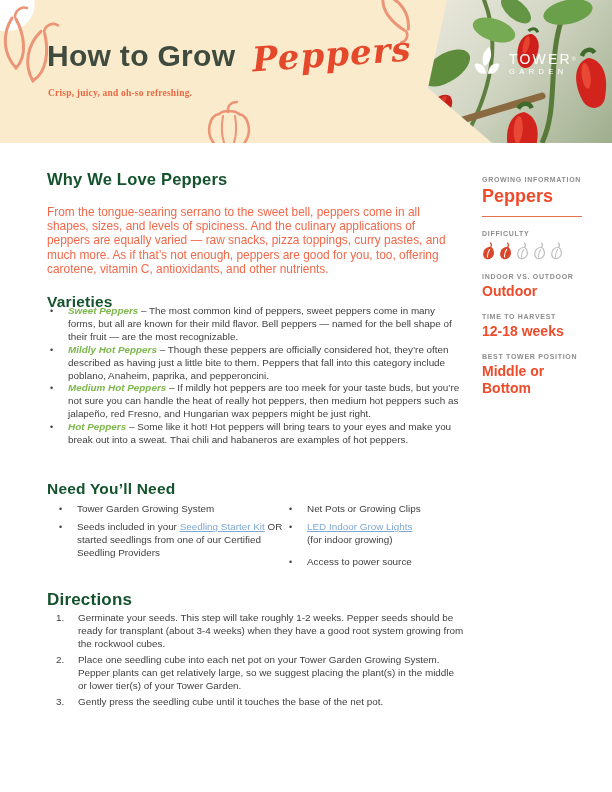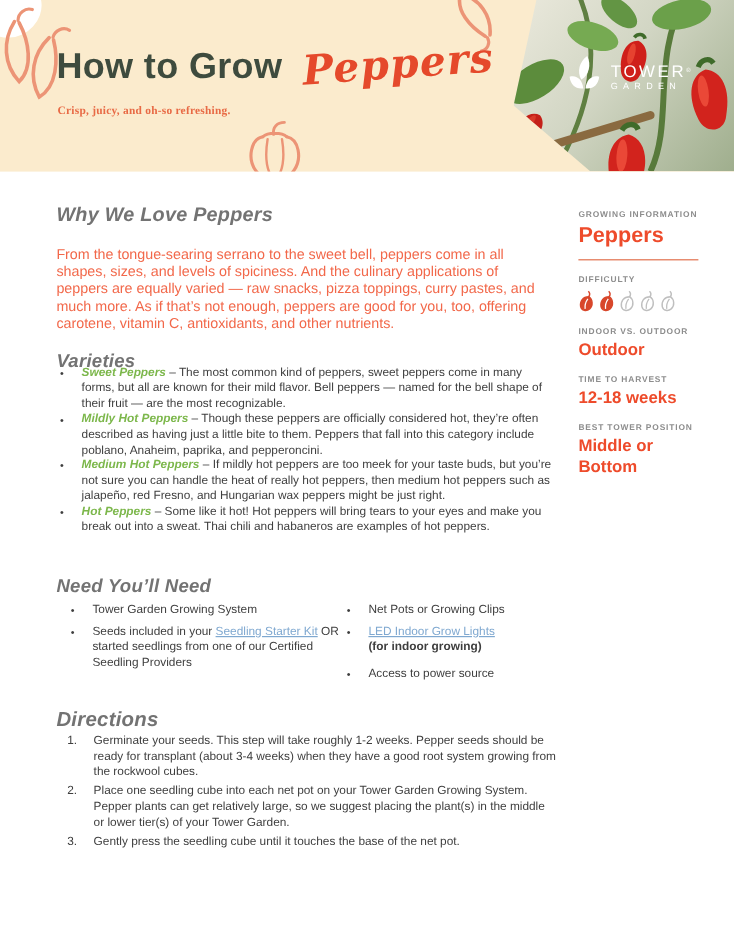--- a/index.html
+++ b/index.html
@@ -17,31 +17,31 @@
   .subtitle{position:absolute;left:48px;top:88px;font-size:9.5px;font-weight:bold;color:#E86A45;letter-spacing:.2px;font-family:Liberation Serif, serif;}
   
   .photo{position:absolute;top:0;right:0;width:192px;height:143px;
     clip-path:polygon(27px 0,192px 0,192px 143px,72px 143px,8px 88px);
     background:linear-gradient(130deg,#eceade 0%,#d2d6c4 45%,#9fae8d 100%);}
   .logo{position:absolute;left:52px;top:44px;display:flex;align-items:center;gap:7px;color:#fff;}
   .logo-t1{font-size:14px;letter-spacing:2.2px;line-height:15px;}
   .logo-reg{font-size:5px;vertical-align:top;}
   .logo-t2{font-size:7.5px;letter-spacing:4.4px;line-height:9px;}
   
-  .h2{position:absolute;left:47px;margin:0;font-size:16.5px;font-weight:bold;color:#737373;letter-spacing:.2px;font-style:italic;}
+  .h2{position:absolute;left:47px;margin:0;font-size:16.5px;font-weight:bold;color:#14532d;letter-spacing:.2px;}
   
   .why-p{position:absolute;left:47px;top:193px;width:413px;font-size:11.9px;line-height:14.2px;color:#F2684A;}
   
   .blist{position:absolute;list-style:none;margin:0;padding:0;}
   .blist li{position:relative;padding-left:21px;font-size:9.9px;line-height:12.9px;color:#3E3E3E;}
   .blist li::before{content:"•";position:absolute;left:3px;top:0;font-size:9px;color:#3E3E3E;}
   .lead{font-style:italic;font-weight:bold;color:#7CB74B;}
   .link{color:#7FA8D0;text-decoration:underline;cursor:pointer;}
   .needs li{margin-bottom:5px;}
-  .needs .sub{display:block;font-weight:bold;}
+  .needs .sub{display:block;}
   .dlist{position:absolute;left:56px;top:612px;width:408px;margin:0;padding:0;list-style:none;}
   .dlist li{display:flex;font-size:9.9px;line-height:12.9px;color:#3E3E3E;margin-bottom:3.5px;}
   .dlist .num{width:22px;flex:0 0 22px;}
   
   .sidebar{position:absolute;left:482px;top:176px;width:104px;}
   .sb-label{font-size:7px;font-weight:bold;color:#8D8D8D;letter-spacing:.7px;}
   .sb-name{font-size:18px;font-weight:bold;color:#EE4B2B;margin-top:3px;}
   .sb-rule{border:none;border-top:1.5px solid #E2714E;margin:9px 0 13px 0;width:100px;}
   .sb-value{font-size:14px;font-weight:bold;color:#EE4B2B;line-height:17px;margin:3px 0 13px 0;}
   .leaves{display:flex;gap:2px;margin:5px 0 13px 0;}

